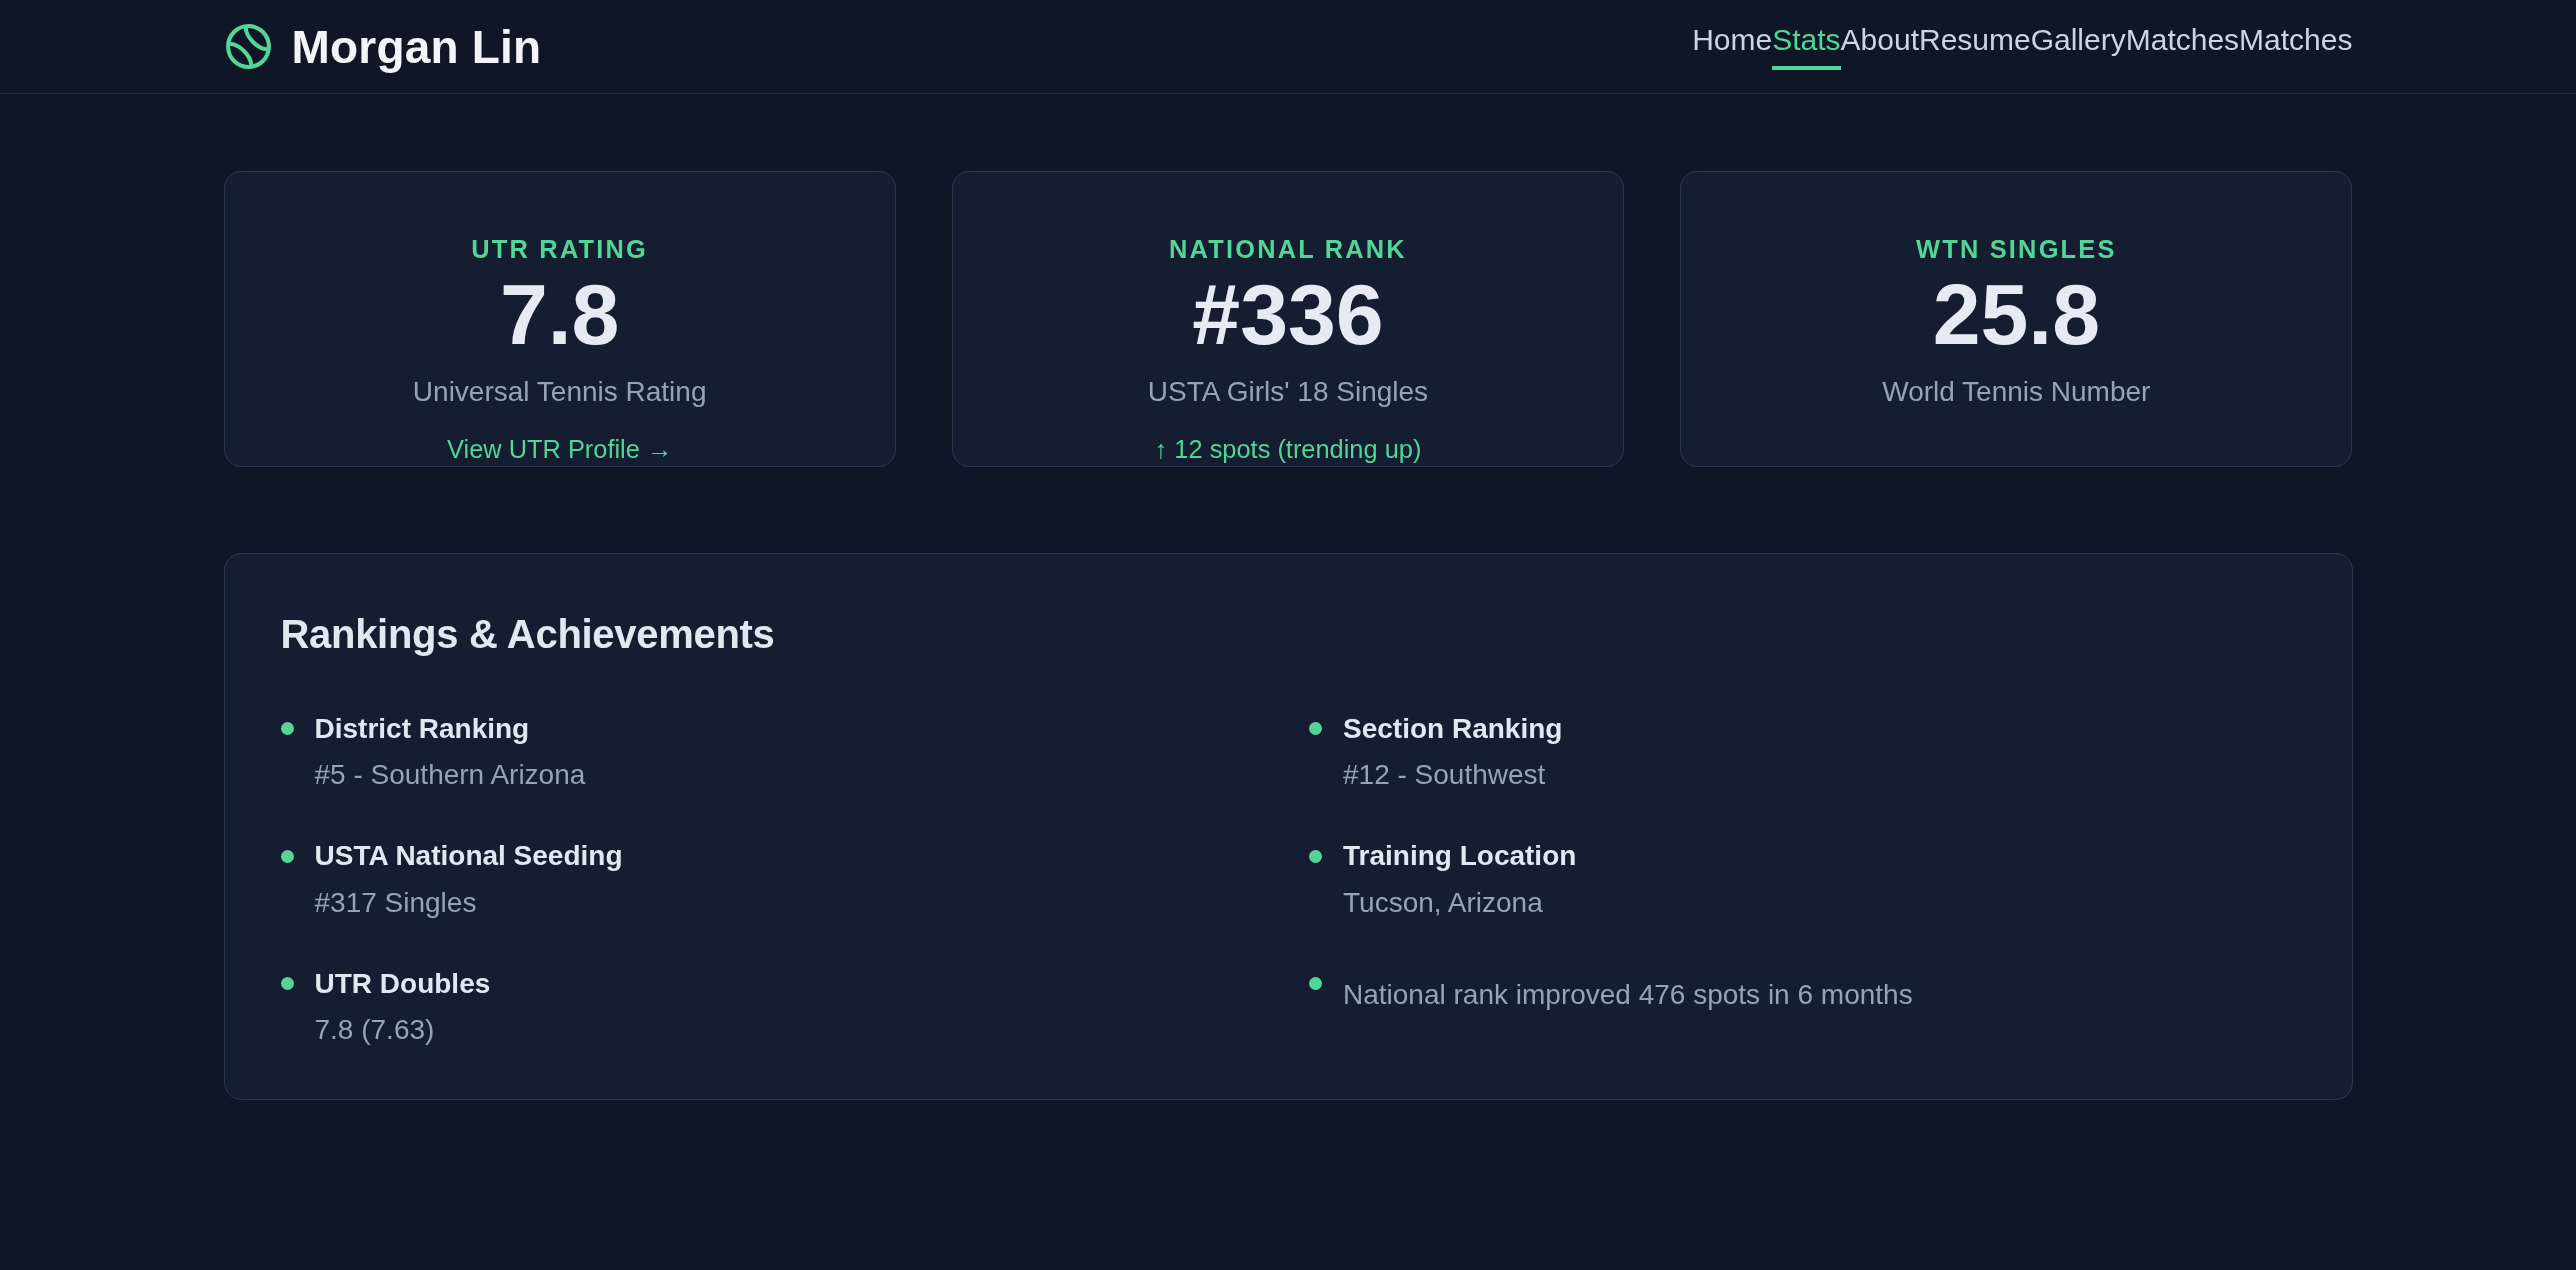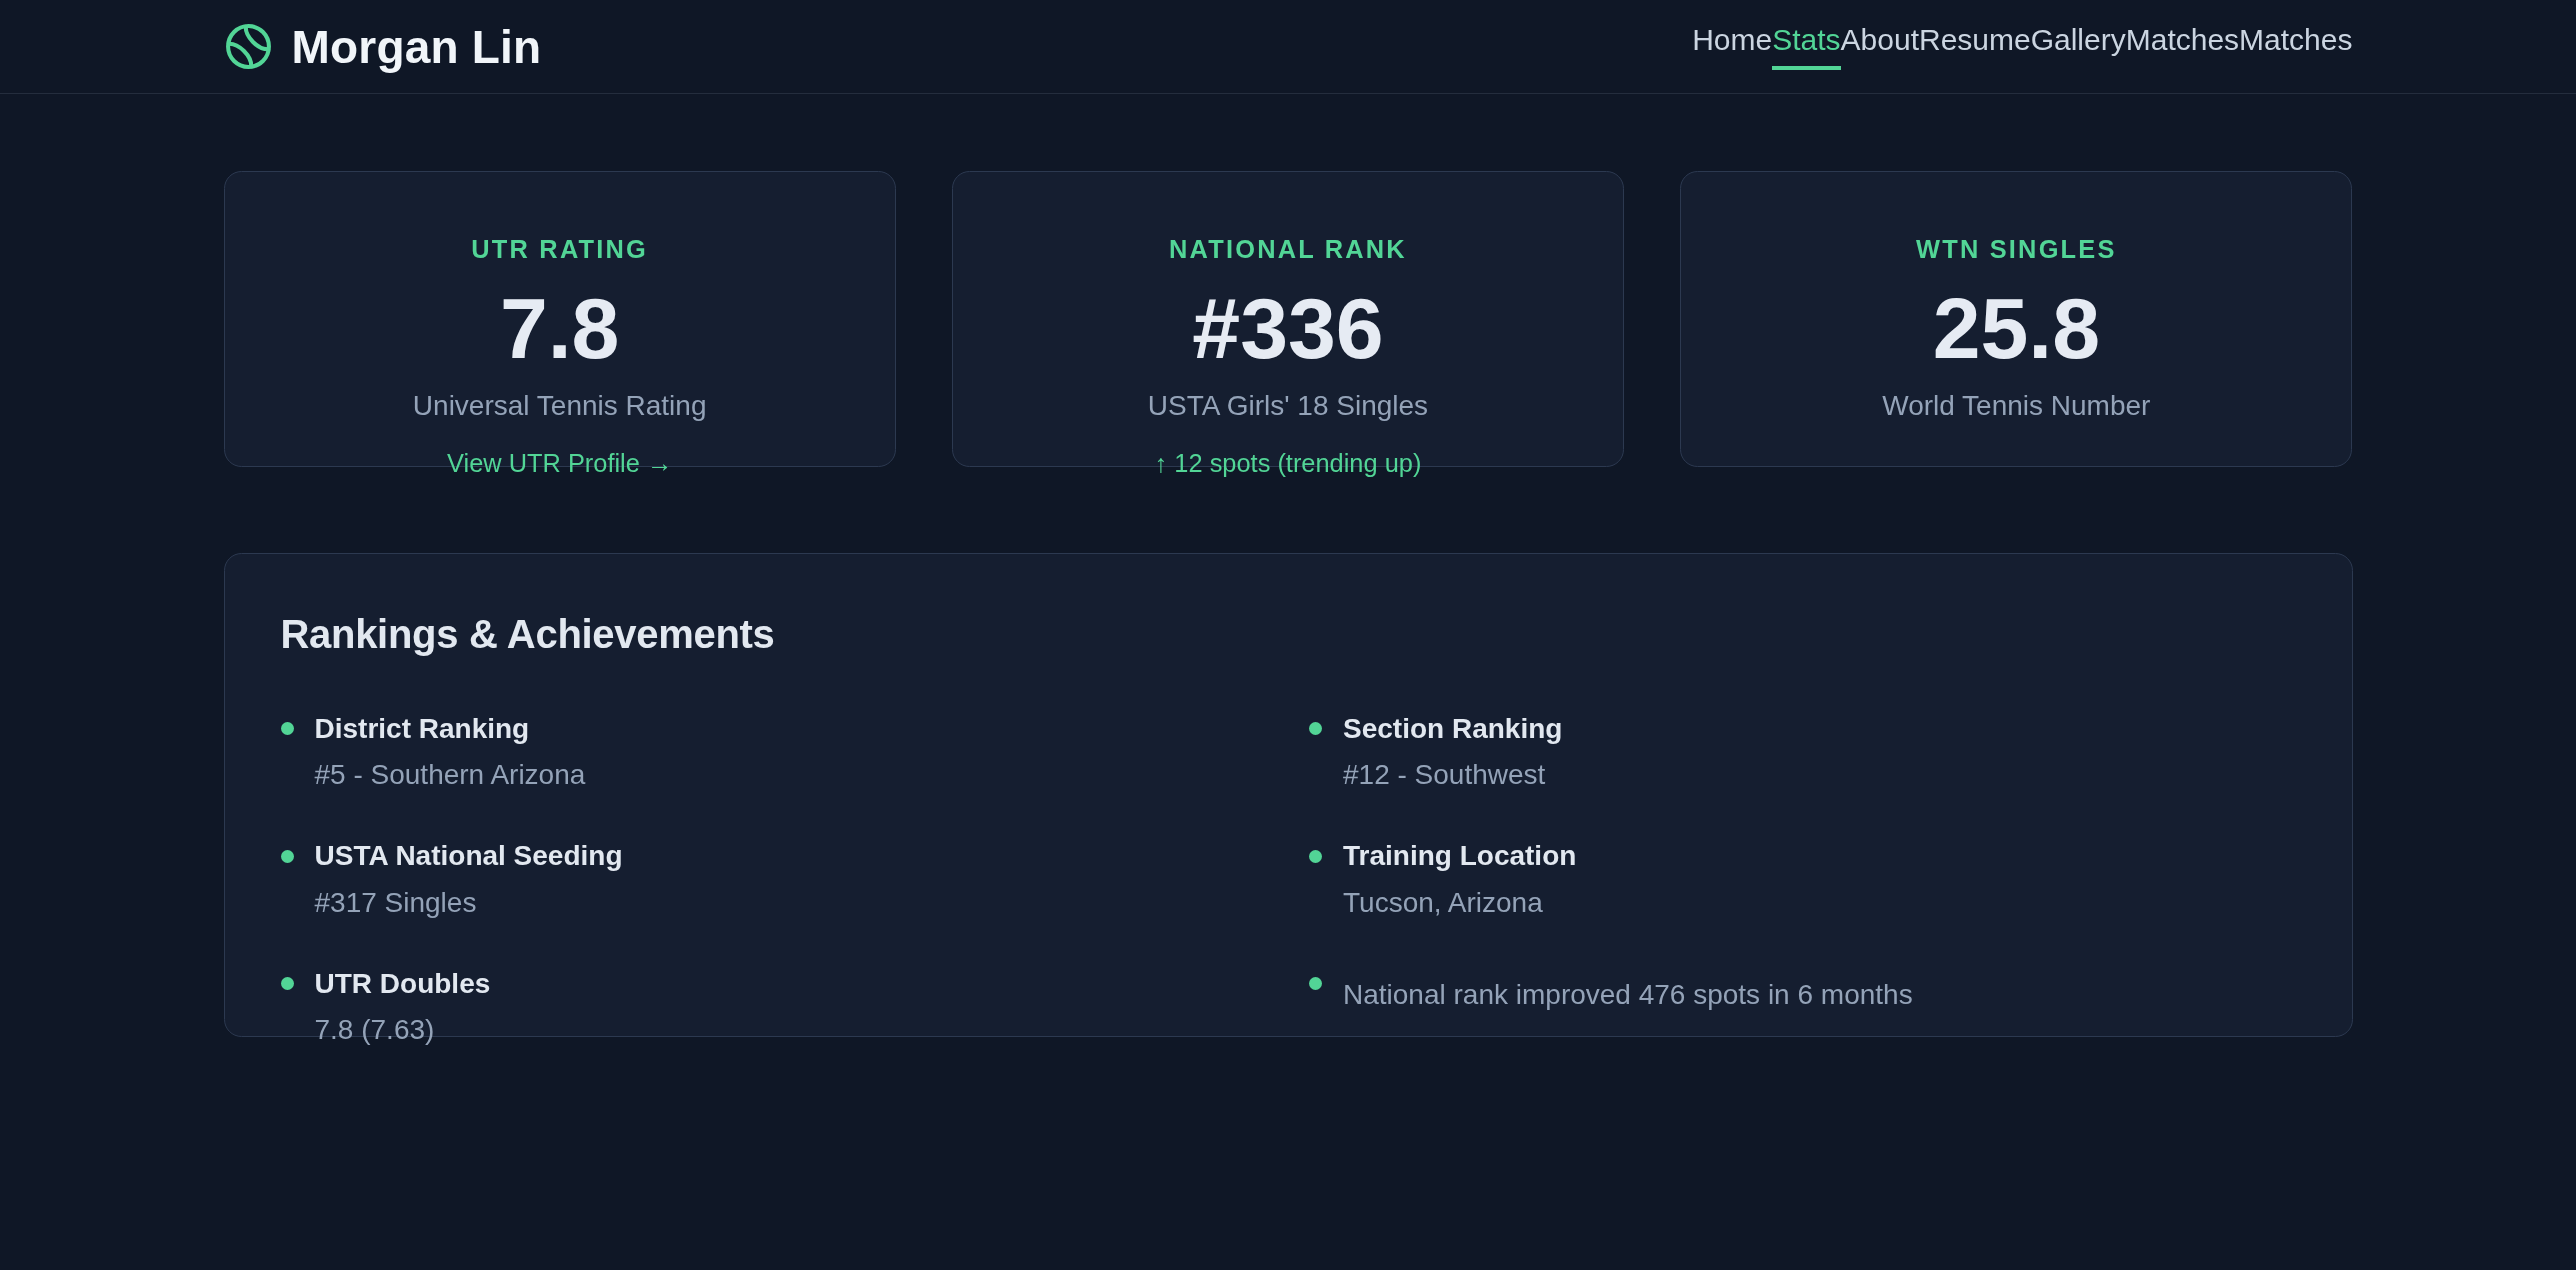--- a/index.html
+++ b/index.html
@@ -65,42 +65,42 @@
     padding-top: 63px;
   }
   .stat-label {
     font-size: 25.4px;
     font-weight: 700;
     letter-spacing: 2.2px;
     color: #52d596;
     text-transform: uppercase;
   }
   .stat-value {
-    margin-top: 21px;
+    margin-top: 7px;
     font-size: 86px;
     font-weight: 700;
     line-height: 1;
     color: #e6ebf3;
   }
   .stat-desc {
     margin-top: 19px;
     font-size: 28px;
     color: #94a3b8;
   }
   .stat-extra {
     margin-top: 27px;
     font-size: 25.4px;
     color: #52d596;
   }
   a.stat-extra { display: inline-block; text-decoration: none; cursor: pointer; }
 
   
   .panel {
     margin-top: 86px;
-    height: 484px;
+    height: 547px;
     background: #151e30;
     border: 1.8px solid #2c3950;
     border-radius: 17.5px;
     padding: 58px 56px 35px;
   }
   .panel h2 {
     font-size: 40px;
     font-weight: 700;
     color: #e2e8f0;
     letter-spacing: -0.3px;

